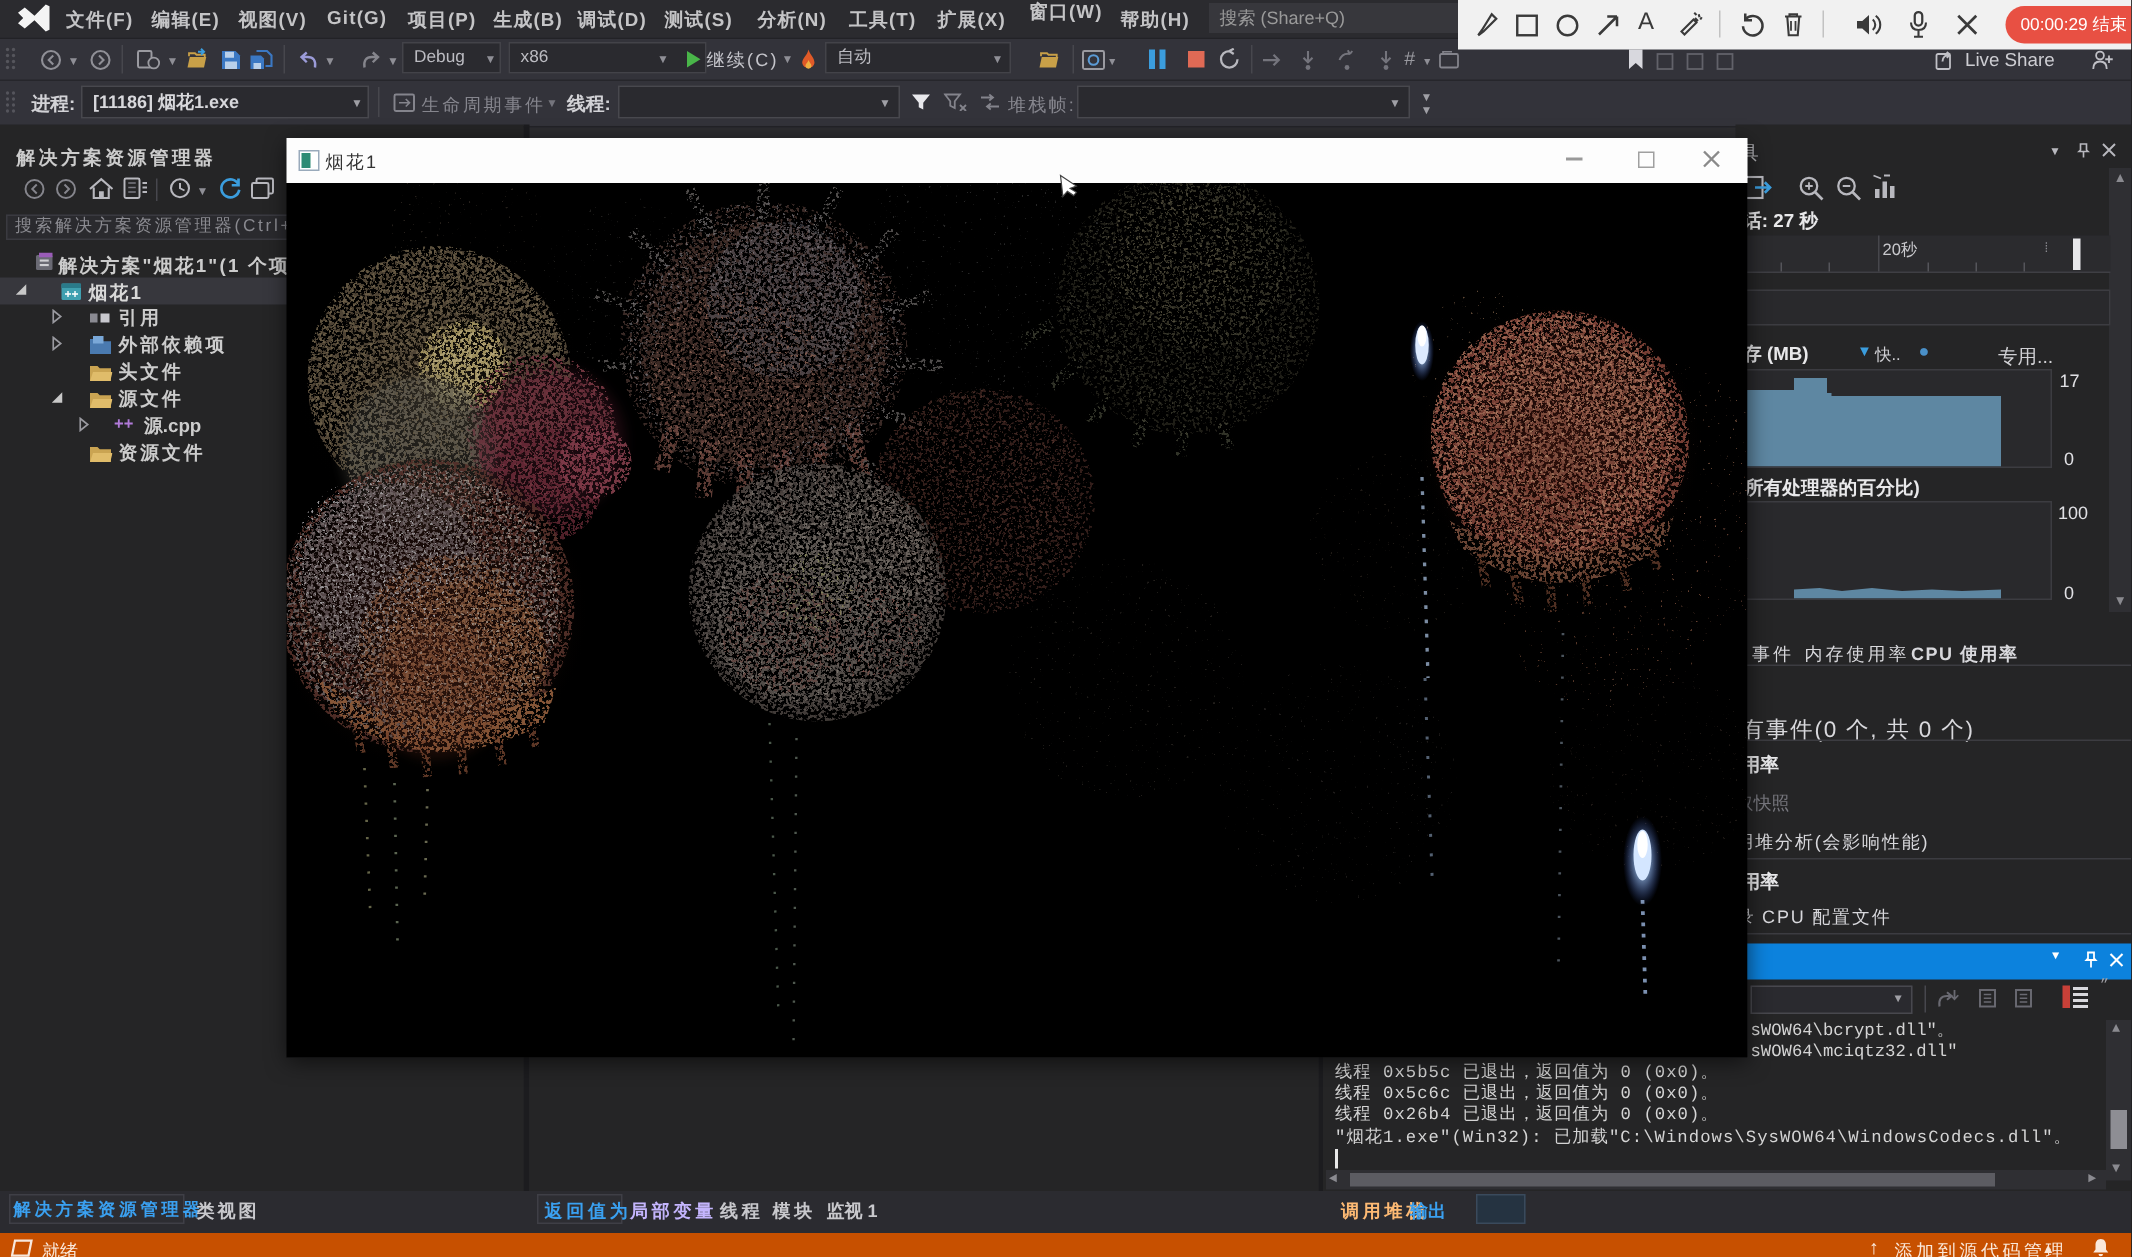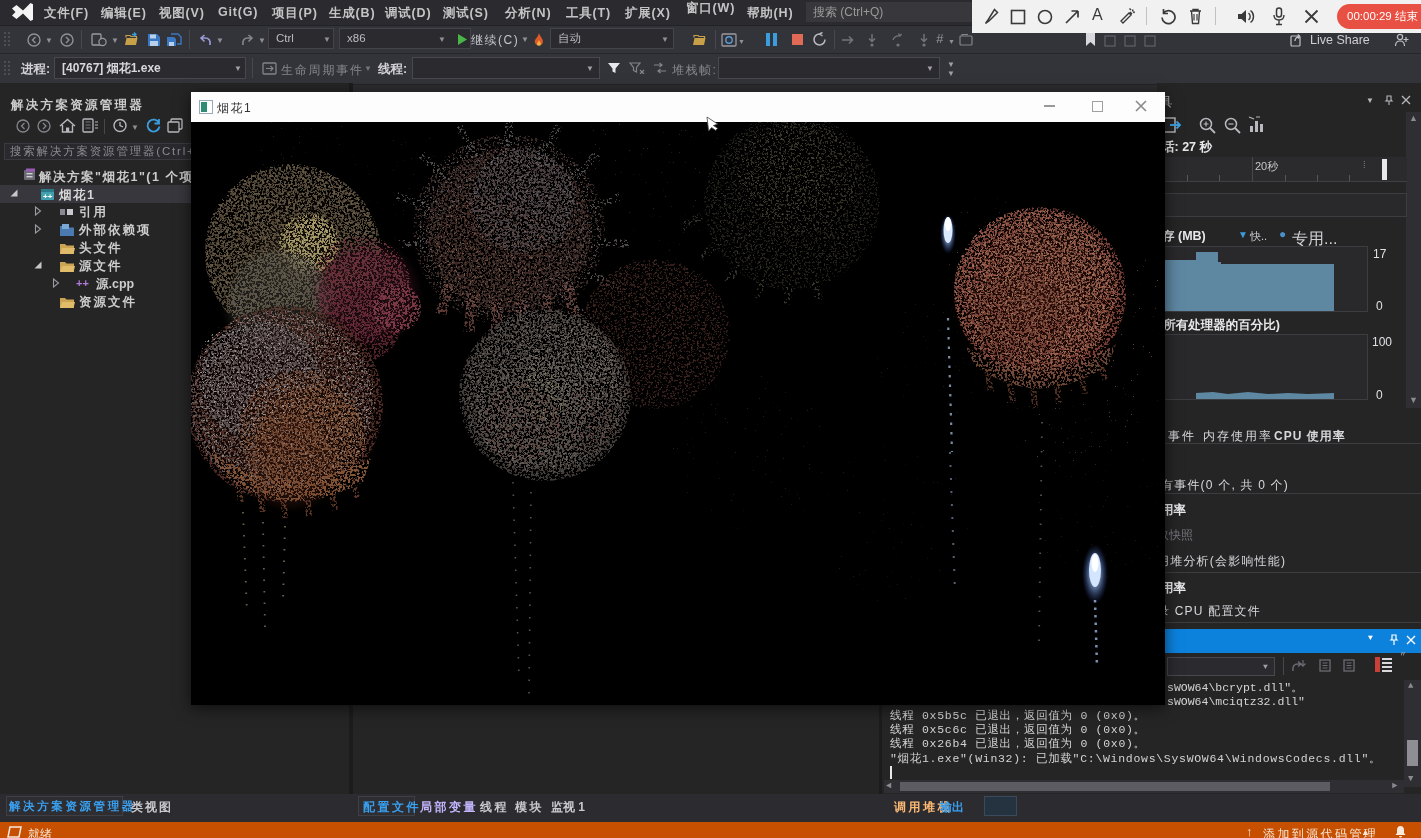--- a/index.html
+++ b/index.html
@@ -24,21 +24,21 @@
     <span class="abs" style="left:272px;top:5px">项目(P)</span>
     <span class="abs" style="left:329px;top:5px">生成(B)</span>
     <span class="abs" style="left:385px;top:5px">调试(D)</span>
     <span class="abs" style="left:443px;top:5px">测试(S)</span>
     <span class="abs" style="left:505px;top:5px">分析(N)</span>
     <span class="abs" style="left:566px;top:5px">工具(T)</span>
     <span class="abs" style="left:625px;top:5px">扩展(X)</span>
     <span class="abs" style="left:686px;top:0">窗口(W)</span>
     <span class="abs" style="left:747px;top:5px">帮助(H)</span>
   </div>
-  <div class="abs" style="left:806px;top:2px;width:160px;height:20px;background:#37373c;color:#9a9a9a;font-size:12px;line-height:20px;padding-left:7px;">搜索 (Ctrl+Q)</div>
+  <div class="abs" style="left:806px;top:2px;width:160px;height:20px;background:#37373c;color:#9a9a9a;font-size:12px;line-height:20px;padding-left:7px;">搜索 (Share+Q)</div>
 
   <div class="abs" style="left:0;top:25px;width:1421px;height:28px;background:#33333a;border-top:1px solid #222226;"></div>
 
   <div class="abs" style="left:0;top:53px;width:1421px;height:30px;background:#33333a;border-top:1px solid #26262b;border-bottom:1px solid #232327;"></div>
   <div id="toolbars">
 
     <svg class="abs" style="left:3px;top:31px" width="8" height="16">
         <g fill="#55555c">
           <circle cx="2" cy="2" r="1.1"></circle>
           <circle cx="6" cy="2" r="1.1"></circle>
@@ -82,21 +82,21 @@
       </svg>
     <div class="abs" style="left:189px;top:30px;width:1px;height:19px;background:#47474d"></div>
     <svg class="abs" style="left:197px;top:33px" width="16" height="14" viewBox="0 0 16 14">
         <path d="M13 12 Q14 5 8 5 H5 M7.5 2 L4 5 L7.5 8.5" fill="none" stroke="#9b9bd8" stroke-width="1.6"></path>
       </svg>
     <span class="abs" style="left:216px;top:36px;color:#8f8f96;font-size:8px">▼</span>
     <svg class="abs" style="left:240px;top:33px" width="16" height="14" viewBox="0 0 16 14">
         <path d="M3 12 Q2 5 8 5 H11 M8.5 2 L12 5 L8.5 8.5" fill="none" stroke="#85858c" stroke-width="1.6"></path>
       </svg>
     <span class="abs" style="left:258px;top:36px;color:#8f8f96;font-size:8px">▼</span>
-    <div class="abs" style="left:268px;top:28px;width:66px;height:21px;background:#2a2a2f;border:1px solid #434349;box-sizing:border-box;color:#bcbcc2;line-height:19px;padding-left:7px;font-size:11.5px;">Ctrl</div>
+    <div class="abs" style="left:268px;top:28px;width:66px;height:21px;background:#2a2a2f;border:1px solid #434349;box-sizing:border-box;color:#bcbcc2;line-height:19px;padding-left:7px;font-size:11.5px;">Debug</div>
     <span class="abs" style="left:323px;top:35px;color:#8f8f96;font-size:8px">▼</span>
     <div class="abs" style="left:339px;top:28px;width:132px;height:21px;background:#2a2a2f;border:1px solid #434349;box-sizing:border-box;color:#bcbcc2;line-height:19px;padding-left:7px;font-size:11.5px;">x86</div>
     <span class="abs" style="left:438px;top:35px;color:#8f8f96;font-size:8px">▼</span>
     <svg class="abs" style="left:457px;top:33px" width="11" height="13" viewBox="0 0 11 13">
         <path d="M1 1 L10 6.5 L1 12 Z" fill="#49b549"></path>
       </svg>
     <span class="abs" style="left:471px;top:32px;color:#c5c5cb;letter-spacing:1.5px;">继续(C)</span>
     <span class="abs" style="left:521px;top:35px;color:#8f8f96;font-size:8px">▼</span>
     <svg class="abs" style="left:532px;top:32px" width="14" height="16" viewBox="0 0 14 16">
         <path d="M7 1 C8 5 11 6 11 10 A4.2 4.2 0 0 1 2.8 10 C2.8 6.5 6 5.5 7 1 Z" fill="#e05a28"></path>
@@ -168,21 +168,21 @@
           <circle cx="6" cy="2" r="1.1"></circle>
           <circle cx="2" cy="6" r="1.1"></circle>
           <circle cx="6" cy="6" r="1.1"></circle>
           <circle cx="2" cy="10" r="1.1"></circle>
           <circle cx="6" cy="10" r="1.1"></circle>
           <circle cx="2" cy="14" r="1.1"></circle>
           <circle cx="6" cy="14" r="1.1"></circle>
         </g>
       </svg>
     <span class="abs" style="left:21px;top:61px;color:#d2d2d6;font-size:12.5px;font-weight:bold">进程:</span>
-    <div class="abs" style="left:54px;top:57px;width:192px;height:22px;background:#2a2a2f;border:1px solid #48484e;box-sizing:border-box;color:#d8d8dc;line-height:20px;padding-left:7px;font-size:12px;font-weight:bold;">[40767] 烟花1.exe</div>
+    <div class="abs" style="left:54px;top:57px;width:192px;height:22px;background:#2a2a2f;border:1px solid #48484e;box-sizing:border-box;color:#d8d8dc;line-height:20px;padding-left:7px;font-size:12px;font-weight:bold;">[11186] 烟花1.exe</div>
     <span class="abs" style="left:234px;top:64px;color:#9f9fa5;font-size:8px">▼</span>
     <div class="abs" style="left:252px;top:58px;width:1px;height:20px;background:#47474d"></div>
     <svg class="abs" style="left:262px;top:62px" width="15" height="13" viewBox="0 0 15 13">
         <rect x="1" y="1" width="13" height="11" rx="1" fill="none" stroke="#84848c" stroke-width="1.3"></rect>
         <path d="M4 6.5 H11 M8.5 4 L11 6.5 L8.5 9" fill="none" stroke="#84848c" stroke-width="1.1"></path>
       </svg>
     <span class="abs" style="left:281px;top:62px;color:#86868e;font-size:12px;letter-spacing:1.8px">生命周期事件</span>
     <span class="abs" style="left:364px;top:64px;color:#74747c;font-size:8px">▼</span>
     <span class="abs" style="left:378px;top:61px;color:#d2d2d6;font-size:12.5px;font-weight:bold">线程:</span>
     <div class="abs" style="left:412px;top:57px;width:188px;height:22px;background:#2a2a2f;border:1px solid #48484e;box-sizing:border-box;"></div>
@@ -349,21 +349,21 @@
     <div class="abs" style="left:1349px;top:175px;width:1px;height:6px;background:#55555a"></div>
     <span class="abs" style="left:1363px;top:160px;color:#8a8a90;font-size:9px;letter-spacing:-1px">⁞</span>
     <div class="abs" style="left:1382px;top:159px;width:5px;height:21px;background:#e8e8ea;"></div>
 
     <div class="abs" style="left:1157px;top:193px;width:250px;height:24px;background:#29292c;border:1px solid #3c3c41;box-sizing:border-box;"></div>
 
     <span class="abs" style="left:1162px;top:228px;color:#e8e8ea;font-size:12.5px;font-weight:bold">存 (MB)</span>
     <span class="abs" style="left:1238px;top:229px;color:#3b9ddd;font-size:10px">▼</span>
     <span class="abs" style="left:1250px;top:229px;color:#d0d0d4;font-size:11px">快..</span>
     <span class="abs" style="left:1279px;top:227px;color:#4a90c8;font-size:12px">●</span>
-    <span class="abs" style="left:1292px;top:229px;color:#d0d0d4;font-size:16px">专用...</span>
+    <span class="abs" style="left:1332px;top:229px;color:#d0d0d4;font-size:13px">专用...</span>
 
     <div class="abs" style="left:1157px;top:246px;width:211px;height:66px;background:#29292c;border:1px solid #3c3c41;box-sizing:border-box;"></div>
     <svg class="abs" style="left:1158px;top:247px" width="209" height="64" viewBox="0 0 209 64">
       <path d="M0 13 H38 V5 H60 V15 H63 V17 H176 V64 H0 Z" fill="#5e87a2"></path>
     </svg>
     <span class="abs" style="left:1373px;top:247px;color:#e0e0e4;font-size:12px">17</span>
     <span class="abs" style="left:1376px;top:299px;color:#e0e0e4;font-size:12px">0</span>
 
     <span class="abs" style="left:1159px;top:317px;color:#e8e8ea;font-size:12.5px;font-weight:bold">(所有处理器的百分比)</span>
 
@@ -371,21 +371,21 @@
     <svg class="abs" style="left:1158px;top:335px" width="209" height="64" viewBox="0 0 209 64">
       <path d="M0 64 H38 V58 L55 57 L70 59 L90 57 L110 59 L130 58 L150 59 L176 58 V64 Z" fill="#5e87a2"></path>
     </svg>
     <span class="abs" style="left:1372px;top:335px;color:#e0e0e4;font-size:12px">100</span>
     <span class="abs" style="left:1376px;top:388px;color:#e0e0e4;font-size:12px">0</span>
 
     <span class="abs" style="left:1168px;top:428px;color:#d8d8dc;font-size:12px;letter-spacing:2px;font-weight:normal">事件</span>
     <span class="abs" style="left:1203px;top:428px;color:#d8d8dc;font-size:12px;letter-spacing:2px;font-weight:normal">内存使用率</span>
     <span class="abs" style="left:1274px;top:428px;color:#d8d8dc;font-size:12px;letter-spacing:1px;font-weight:bold">CPU 使用率</span>
     <div class="abs" style="left:1157px;top:443px;width:264px;height:1px;background:#3c3c41"></div>
-    <span class="abs" style="left:1161px;top:477px;color:#d8d8dc;font-size:12px;letter-spacing:1.2px">有事件(0 个, 共 0 个)</span>
+    <span class="abs" style="left:1161px;top:477px;color:#d8d8dc;font-size:15px;letter-spacing:1.2px">有事件(0 个, 共 0 个)</span>
     <div class="abs" style="left:1157px;top:493px;width:264px;height:1px;background:#3c3c41"></div>
     <span class="abs" style="left:1161px;top:502px;color:#e8e8ea;font-size:12.5px;font-weight:bold">用率</span>
     <span class="abs" style="left:1157px;top:527px;color:#77777e;font-size:12px">取快照</span>
     <span class="abs" style="left:1157px;top:553px;color:#d8d8dc;font-size:12px;letter-spacing:1.2px">用堆分析(会影响性能)</span>
     <div class="abs" style="left:1157px;top:572px;width:264px;height:1px;background:#3c3c41"></div>
     <span class="abs" style="left:1161px;top:580px;color:#e8e8ea;font-size:12.5px;font-weight:bold">用率</span>
     <span class="abs" style="left:1157px;top:603px;color:#d8d8dc;font-size:12px;letter-spacing:1.2px">录 CPU 配置文件</span>
     <div class="abs" style="left:1157px;top:622px;width:264px;height:1px;background:#3c3c41"></div>
   </div>
 
@@ -440,21 +440,21 @@
     <span class="abs" style="left:1392px;top:781px;color:#8a8a90;font-size:9px">►</span>
     <div class="abs" style="left:900px;top:782px;width:430px;height:9px;background:#5c5c62;"></div>
   </div>
 
   <div class="abs" style="left:0;top:794px;width:1421px;height:28px;background:#2b2b30;"></div>
   <div id="tabs" style="font-size:12px;">
     <div class="abs" style="left:6px;top:796px;width:117px;height:20px;background:#2d2d32;border:1px solid #3f3f46;box-sizing:border-box;"></div>
     <span class="abs" style="left:9px;top:799px;color:#3aa0f0;font-size:11.5px;letter-spacing:2.6px;font-weight:bold">解决方案资源管理器</span>
     <span class="abs" style="left:131px;top:799px;color:#c8c8cc;letter-spacing:2px;font-weight:bold">类视图</span>
     <div class="abs" style="left:358px;top:796px;width:57px;height:20px;background:#2d2d32;border:1px solid #3f3f46;box-sizing:border-box;"></div>
-    <span class="abs" style="left:363px;top:799px;color:#3aa0f0;letter-spacing:2.5px;font-weight:bold">配置文件</span>
+    <span class="abs" style="left:363px;top:799px;color:#3aa0f0;letter-spacing:2.5px;font-weight:bold">返回值为</span>
     <span class="abs" style="left:420px;top:799px;color:#c4b5fd;letter-spacing:2.5px;font-weight:bold">局部变量</span>
     <span class="abs" style="left:480px;top:799px;color:#c8c8cc;letter-spacing:2.5px;font-weight:bold">线程</span>
     <span class="abs" style="left:515px;top:799px;color:#c8c8cc;letter-spacing:2.5px;font-weight:bold">模块</span>
     <span class="abs" style="left:551px;top:799px;color:#c8c8cc;font-weight:bold">监视 1</span>
     <span class="abs" style="left:894px;top:799px;color:#fdba74;letter-spacing:2.5px;font-weight:bold">调用堆栈</span>
     <span class="abs" style="left:952px;top:826px;color:#ef4444;letter-spacing:2px;font-weight:normal">断点</span>
     <div class="abs" style="left:984px;top:796px;width:33px;height:20px;background:#253341;border:1px solid #3a4a5c;box-sizing:border-box;"></div>
     <span class="abs" style="left:940px;top:799px;color:#3aa0f0;font-weight:bold">输出</span>
   </div>
 

